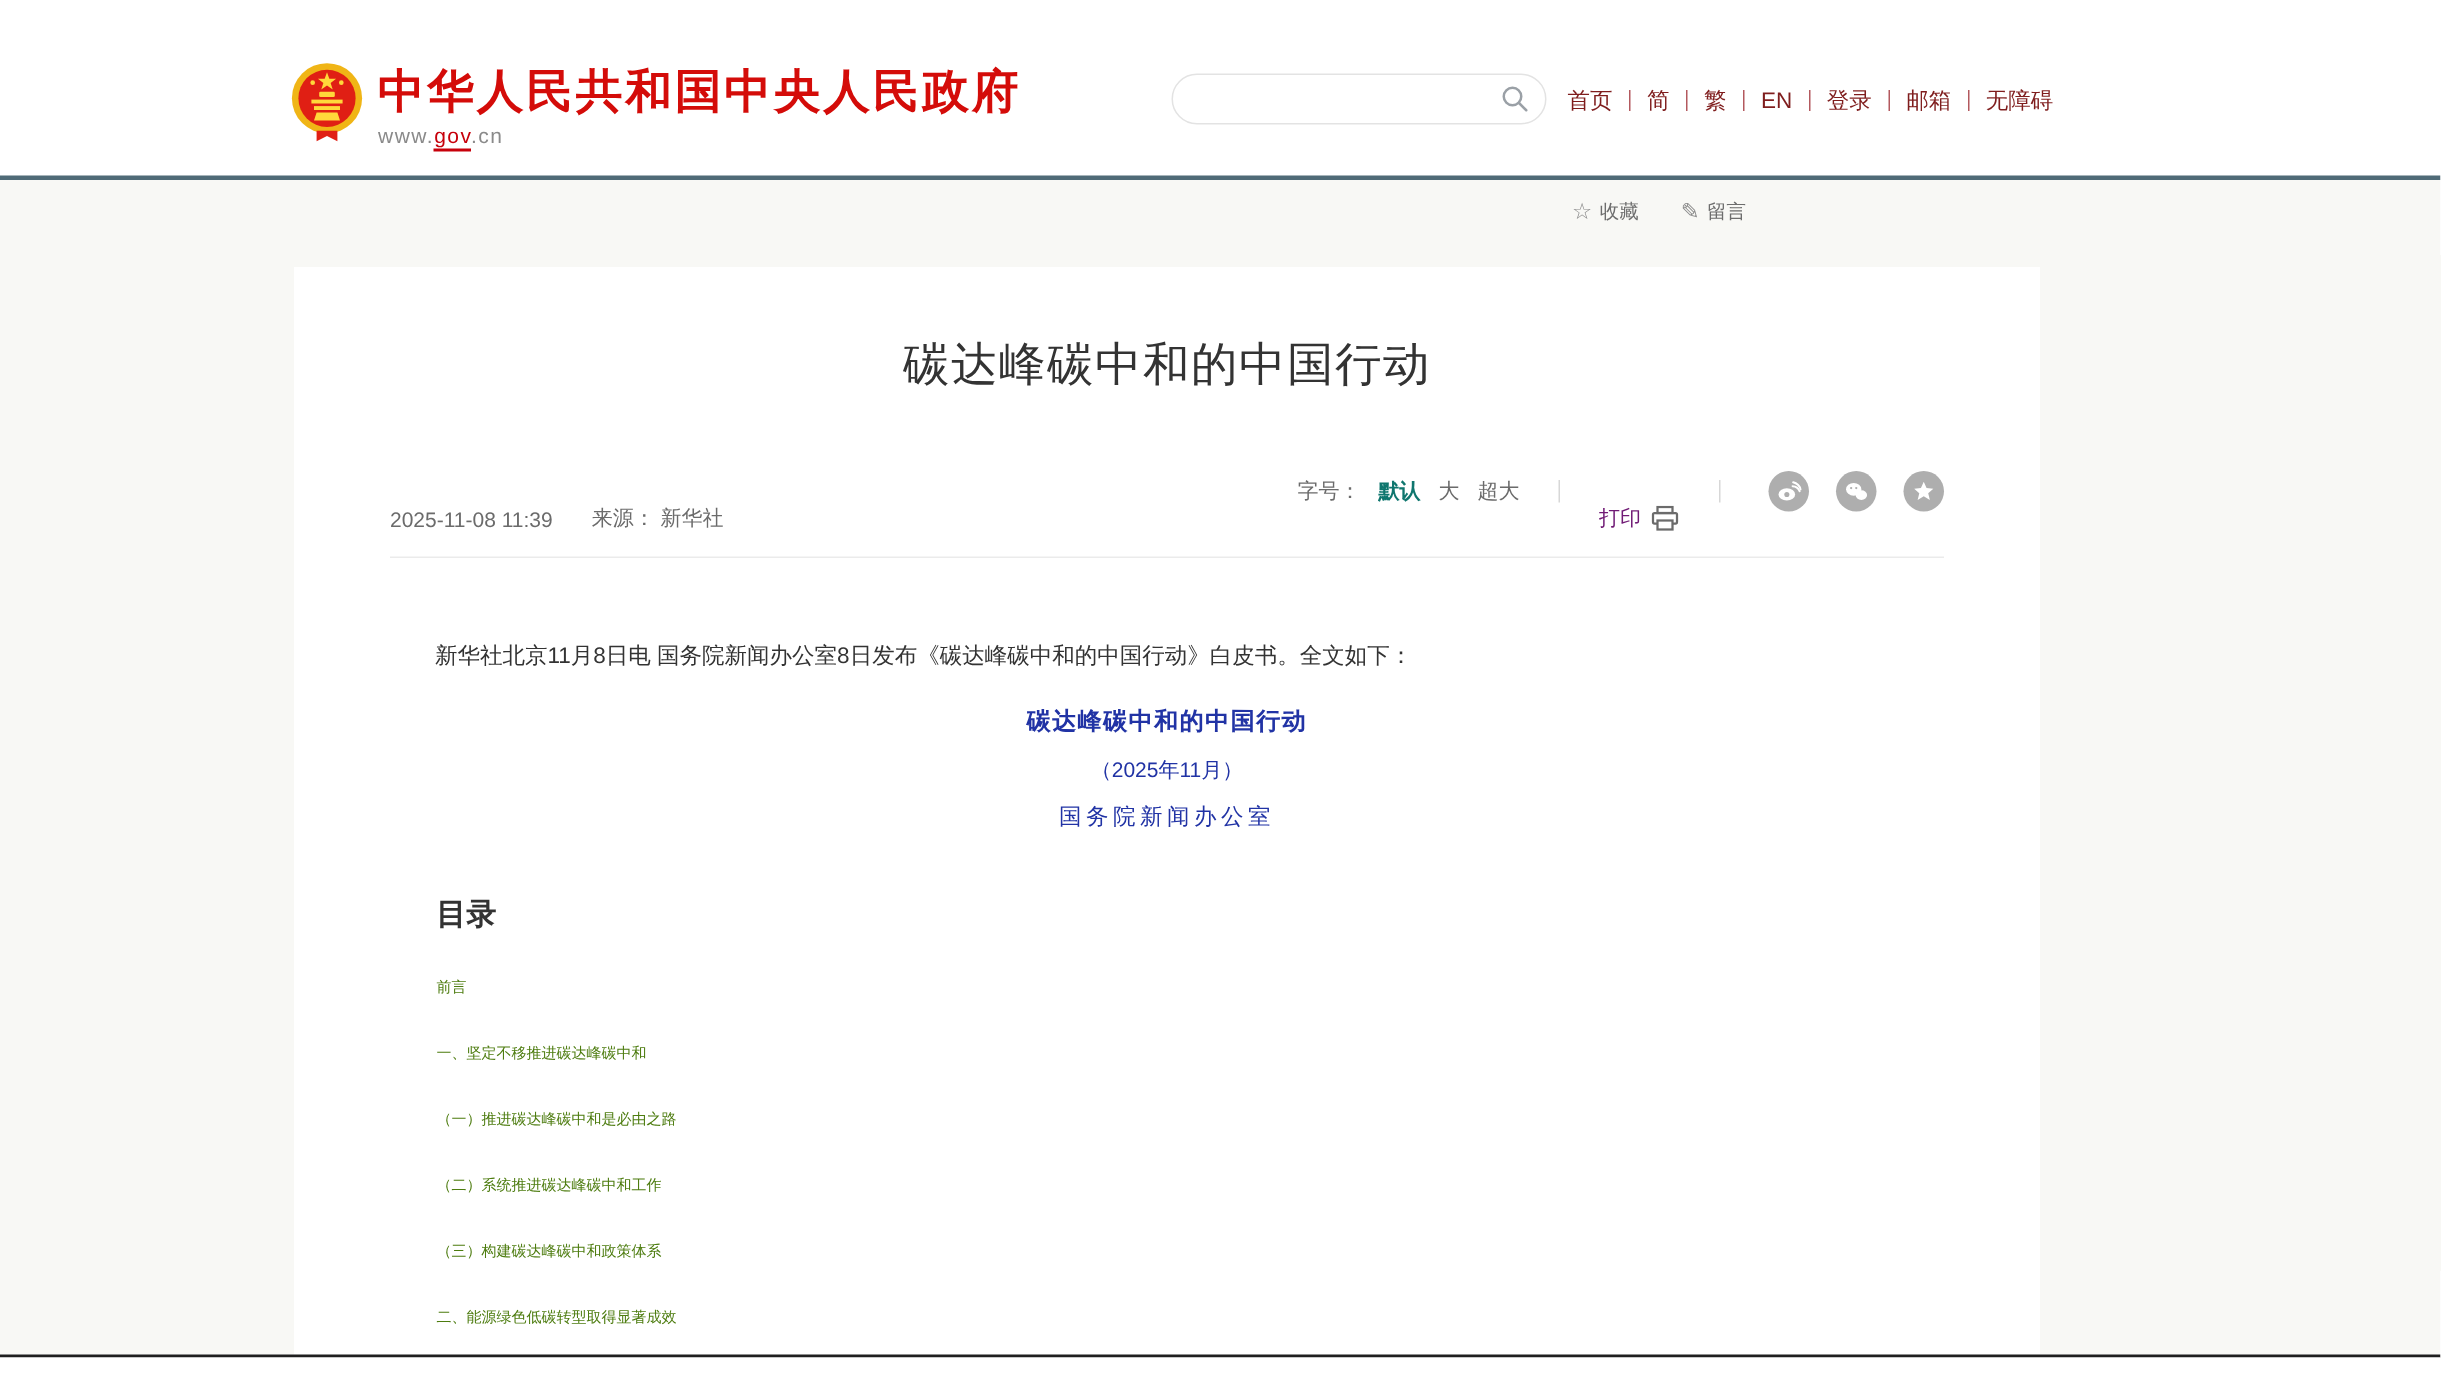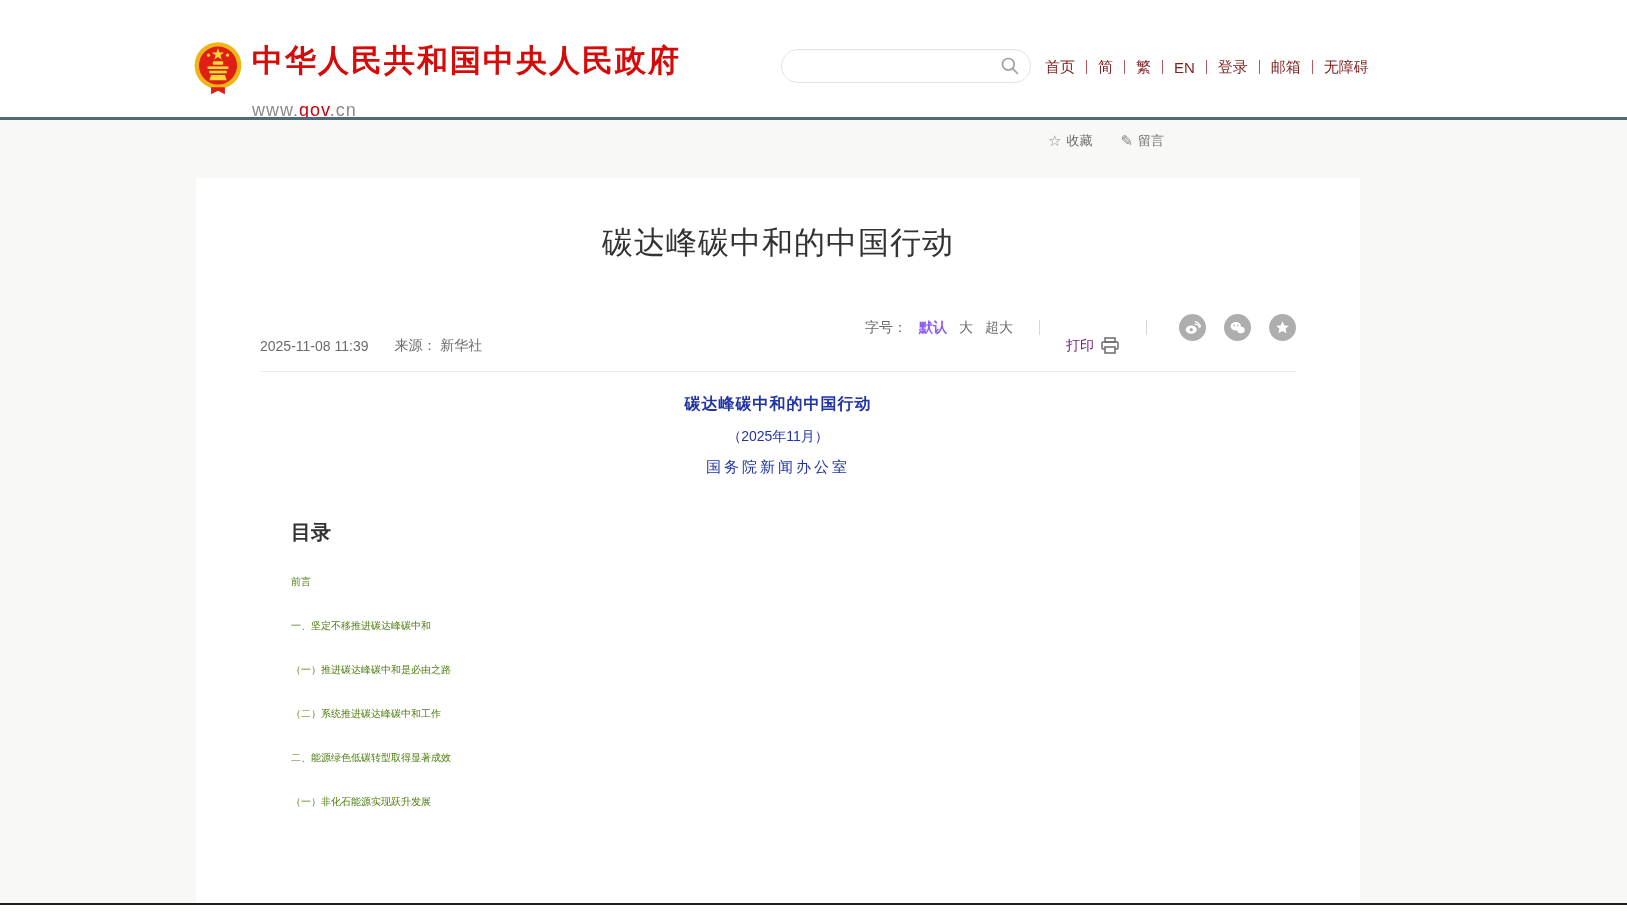--- a/index.html
+++ b/index.html
@@ -5,21 +5,21 @@
   * { margin:0; padding:0; box-sizing:border-box; }
   html,body { width:1627px; height:915px; overflow:hidden; background:#fff;
     font-family:"Liberation Sans","DejaVu Sans",sans-serif; }
   .stage { position:relative; width:1627px; height:915px; }
 
   
   .header { position:absolute; top:0; left:0; width:100%; height:145px; background:#fff;padding-left:40px; }
   .emblem { position:absolute; left:192px; top:40px; width:52px; height:58px; }
   .site-block { position:absolute; left:252px; top:44px; }
   .site-title { color:#d40c09; font-size:31px; font-weight:bold; letter-spacing:2px; line-height:34px; }
-  .site-url { margin-top:22px; font-size:18px; color:#8a8a8a; letter-spacing:1px; }
+  .site-url { margin-top:4px; font-size:14px; color:#8a8a8a; letter-spacing:1px; }
   .site-url .gov { color:#c7000b; border-bottom:2px solid #c7000b; padding-bottom:1px; }
 
   .search-box { position:absolute; left:781px; top:49px; width:250px; height:34px;
     background:#fff; border:1px solid #e3e3e3; border-radius:17px;
     display:flex; align-items:center; padding:0 10px 0 16px; }
   .search-input { flex:1; border:none; outline:none; font-size:14px; color:#333; background:transparent; }
   .search-icon { width:20px; height:20px; flex:0 0 auto; }
 
   .top-nav { position:absolute; left:1045px; top:56px; height:22px;
     display:flex; align-items:center; font-size:15px; color:#7f1d1d; }
@@ -41,21 +41,21 @@
   .card { position:absolute; left:196px; top:178px; width:1164px; height:737px; background:#fff; }
   .article-title { margin-top:44px; text-align:center; font-size:31px; font-weight:500;
     color:#333; letter-spacing:1px; }
 
   .meta-row { margin:36px 64px 0 64px; padding-bottom:16px; border-bottom:1px solid #ebebeb;
     display:flex; justify-content:space-between; align-items:flex-end;
     font-size:14px; color:#6b6b6b; }
   .meta-left { display:flex; align-items:center; gap:26px; }
   .meta-right { display:flex; align-items:center; gap:12px; }
   .fs-option { cursor:pointer; color:#6b6b6b; }
-  .fs-default { color:#8b5cf6; font-weight:bold; }
+  .fs-default { color:#0f766e; font-weight:bold; }
   .meta-divider { width:1px; height:15px; background:#d7d7d7; margin:0 14px; }
   .print-wrap { display:flex; align-items:center; gap:6px; cursor:pointer; color:#701a75;margin-top:37px; }
   .share-circle { width:27px; height:27px; border-radius:50%; background:#aeaeae;
     display:flex; align-items:center; justify-content:center; cursor:pointer; margin-left:6px; }
 
   .lead { margin:54px 64px 0 64px; font-size:15px; line-height:23px; color:#333; text-indent:2em; }
 
   .doc-head { text-align:center; color:#2133a5; }
   .doc-title { margin-top:22px; font-size:16px; font-weight:bold; letter-spacing:1px; }
   .doc-date { margin-top:13px; font-size:14px; }
@@ -176,31 +176,33 @@
           </svg>
         </span>
         <span class="share-circle">
           <svg width="17" height="17" viewBox="0 0 20 20">
             <polygon points="10,2.5 12.2,7.5 17.5,8 13.5,11.5 14.8,16.8 10,14 5.2,16.8 6.5,11.5 2.5,8 7.8,7.5" fill="#fff"></polygon>
           </svg>
         </span>
       </div>
     </div>
 
+    <p class="lead">新华社北京11月8日电 国务院新闻办公室8日发布《碳达峰碳中和的中国行动》白皮书。全文如下：</p>
 
     <div class="doc-head">
       <div class="doc-title">碳达峰碳中和的中国行动</div>
       <div class="doc-date">（2025年11月）</div>
       <div class="doc-org">国务院新闻办公室</div>
     </div>
 
     <div class="toc-heading">目录</div>
     <div class="toc-item">前言</div>
     <div class="toc-item">一、坚定不移推进碳达峰碳中和</div>
     <div class="toc-item">（一）推进碳达峰碳中和是必由之路</div>
     <div class="toc-item">（二）系统推进碳达峰碳中和工作</div>
+    <div class="toc-item">（三）构建碳达峰碳中和政策体系</div>
     <div class="toc-item">二、能源绿色低碳转型取得显著成效</div>
     <div class="toc-item">（一）非化石能源实现跃升发展</div>
   </div>
 
   <div class="bottom-line"></div>
   <div class="bottom-strip"></div>
 </div>
 
 </body></html>

